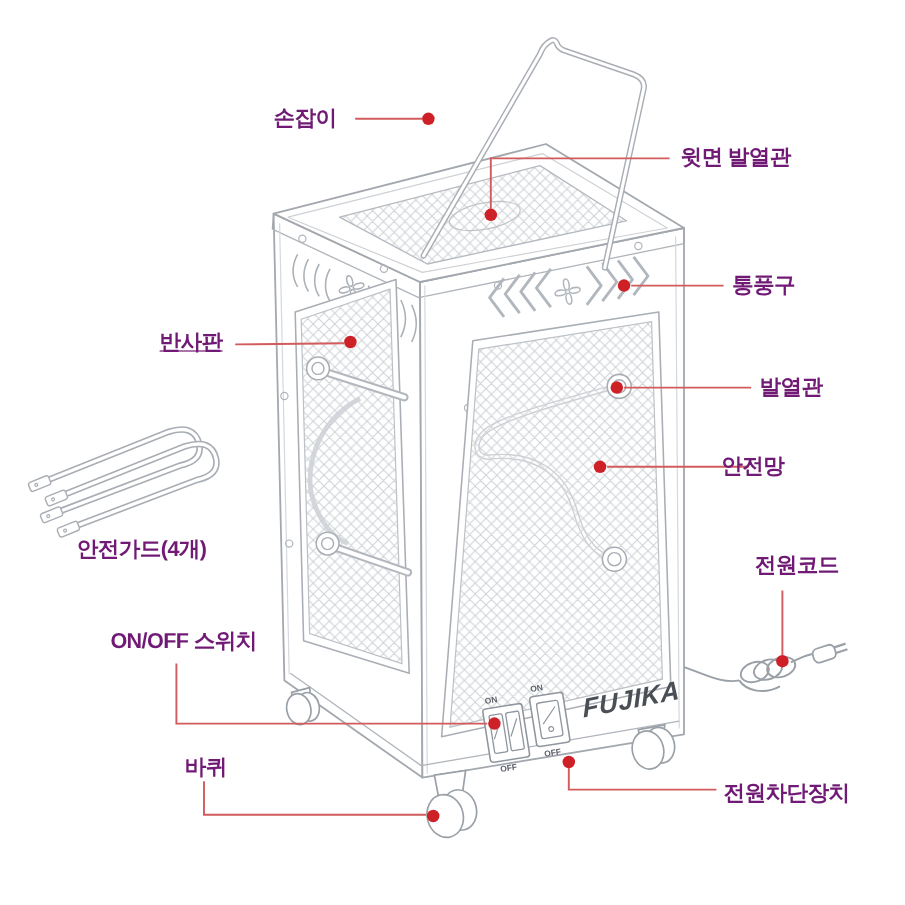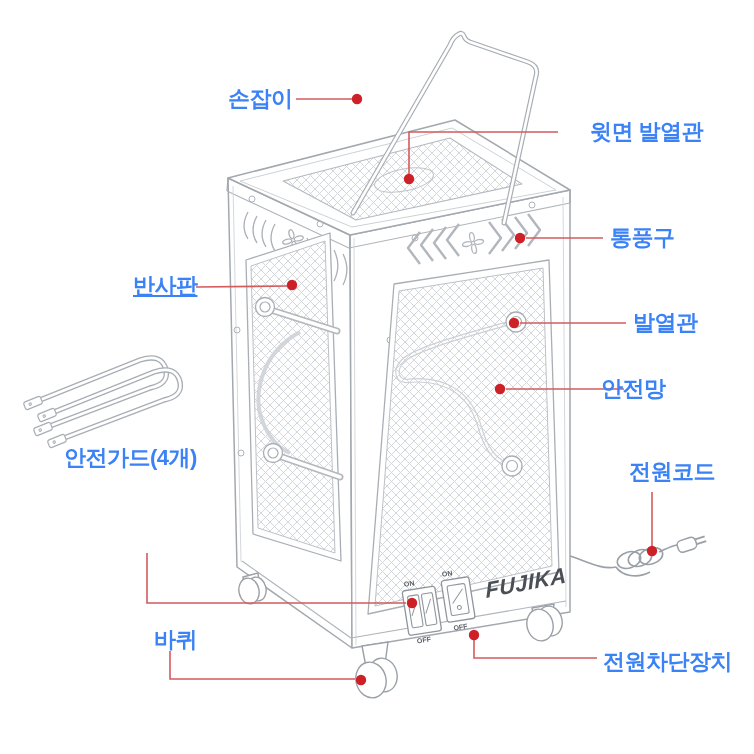--- a/index.html
+++ b/index.html
@@ -1,23 +1,23 @@
 <!DOCTYPE html>
 <html><head>
 <meta charset="utf-8">
 <style>
   html,body{margin:0;padding:0;background:#fff;}
   body{width:754px;height:754px;position:relative;overflow:hidden;
        font-family:"Liberation Sans","DejaVu Sans",sans-serif;}
   .stage{position:absolute;inset:0;width:754px;height:754px;}
   svg{position:absolute;left:0;top:0;}
-  .lbl{position:absolute;font-size:22px;font-weight:600;color:#3b82f6;
+  .lbl{position:absolute;font-size:18px;font-weight:600;color:#701a75;
        letter-spacing:-0.5px;white-space:nowrap;line-height:21px;}
   #lbl-handle{left:228px;top:88px;}
-  #lbl-top-tube{left:590px;top:121px;}
+  #lbl-top-tube{left:567px;top:121px;}
   #lbl-vent{left:610px;top:227px;text-align:center;}
   #lbl-reflector{left:133px;top:275px;text-decoration:underline;}
   #lbl-guard{left:64px;top:447px;}
   #lbl-heat-tube{left:633px;top:312px;}
   #lbl-safety-net{left:601px;top:378px;}
   #lbl-power-cord{left:629px;top:461px;}
   #lbl-switch{left:92px;top:524px;}
   #lbl-wheel{left:154px;top:629px;}
   #lbl-cutoff{left:603px;top:651px;}
 </style>
@@ -241,16 +241,17 @@
 </svg>
 
 <div class="lbl" id="lbl-handle">손잡이</div>
 <div class="lbl" id="lbl-top-tube">윗면 발열관</div>
 <div class="lbl" id="lbl-vent">통풍구</div>
 <div class="lbl" id="lbl-reflector">반사판</div>
 <div class="lbl" id="lbl-guard">안전가드(4개)</div>
 <div class="lbl" id="lbl-heat-tube">발열관</div>
 <div class="lbl" id="lbl-safety-net">안전망</div>
 <div class="lbl" id="lbl-power-cord">전원코드</div>
+<div class="lbl" id="lbl-switch">ON/OFF 스위치</div>
 <div class="lbl" id="lbl-wheel">바퀴</div>
 <div class="lbl" id="lbl-cutoff">전원차단장치</div>
 
 </div>
 
 </body></html>

